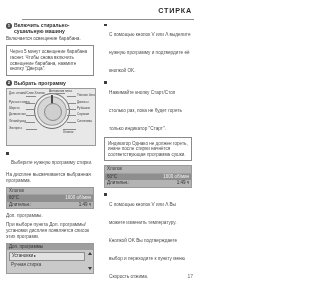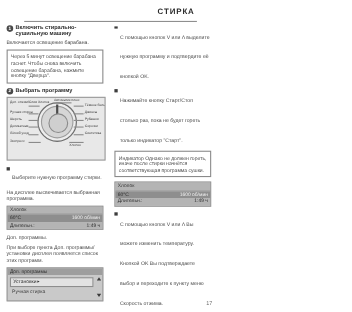--- a/index.html
+++ b/index.html
@@ -7,21 +7,21 @@
     width:200px;height:284px;overflow:hidden;
     background:#ffffff;
     font-family:"Liberation Sans", sans-serif;
     color:#3a3a3a;
     -webkit-font-smoothing:none;
   }
   .page{position:relative;width:200px;height:284px;box-sizing:border-box;}
 
   
   .header{
-    position:absolute;top:0;left:0;right:15px;height:36px;margin-left:16px;
+    position:absolute;top:0;left:0;right:0;height:36px;margin-left:16px;
   }
   .header-title{
     position:absolute;right:8px;top:6px;
     font-size:7.2px;font-weight:bold;letter-spacing:.8px;
     color:#2b2b2b;
   }
   .header-rule{
     position:absolute;left:6px;right:6px;top:19px;height:1px;
     background:#8f8f8f;
   }

